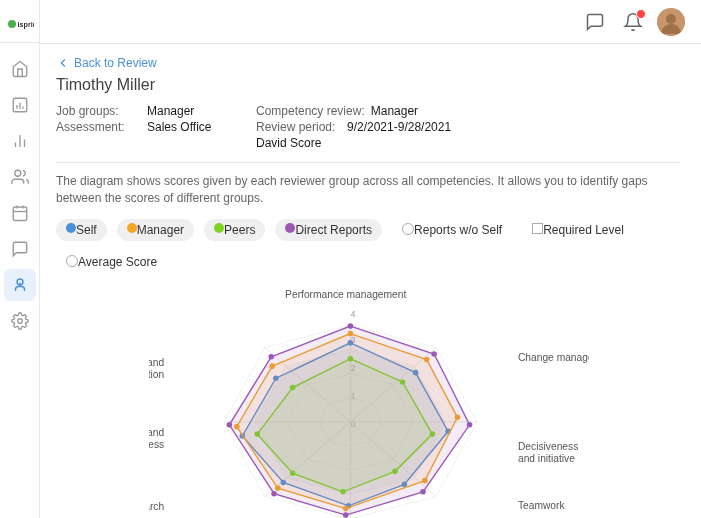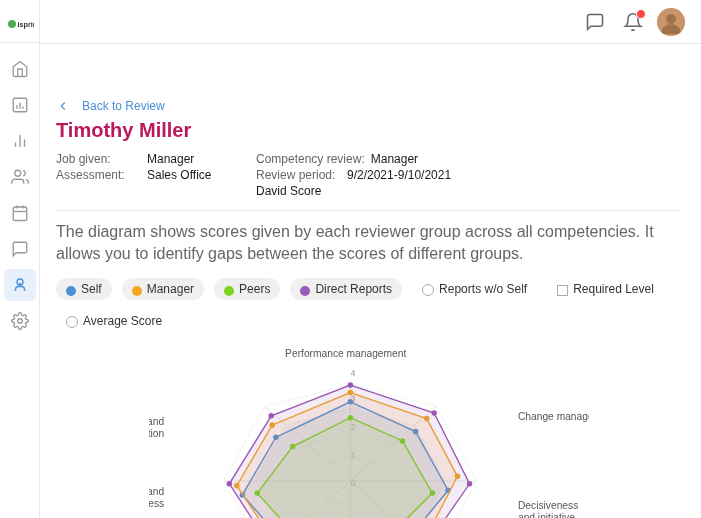--- a/index.html
+++ b/index.html
@@ -21,39 +21,39 @@
     
     .topbar { height: 44px; display: flex; align-items: center; justify-content: flex-end; padding: 0 16px; border-bottom: 1px solid #e8e8e8; gap: 10px; }
     .topbar-icon { width: 28px; height: 28px; display: flex; align-items: center; justify-content: center; cursor: pointer; color: #666; position: relative; }
     .badge { position: absolute; top: 1px; right: 1px; width: 10px; height: 10px; background: #f44; border-radius: 50%; border: 1.5px solid #fff; }
     .avatar { width: 28px; height: 28px; border-radius: 50%; background: #c8a080; overflow: hidden; display: flex; align-items: center; justify-content: center; cursor: pointer; }
     .avatar svg { width: 28px; height: 28px; }
 
     
     .content { flex: 1; overflow-y: auto; padding: 12px 20px 12px 16px; }
 
-    .back-link { display: flex; align-items: center; gap: 12px; color: #4a90d9; font-size: 12px; cursor: pointer; margin-bottom: 6px; margin-top: 43px; }
+    .back-link { display: flex; align-items: center; gap: 4px; color: #4a90d9; font-size: 12px; cursor: pointer; margin-bottom: 6px; }
     .back-link svg { width: 14px; height: 14px; }
 
-    .page-title { font-size: 20px; font-weight: 700; color: #be185d; margin-bottom: 10px; }
+    .page-title { font-size: 16px; font-weight: 400; color: #404040; margin-bottom: 10px; }
 
     .info-grid { display: grid; grid-template-columns: 200px 1fr; gap: 2px 0; margin-bottom: 12px; }
     .info-left, .info-right { display: flex; flex-direction: column; gap: 2px; }
     .info-row { display: flex; gap: 6px; font-size: 12px; }
     .info-label { color: #666; font-weight: 500; min-width: 85px; }
     .info-value { color: #1a1a1a; }
 
     .divider { height: 1px; background: #e8e8e8; margin: 10px 0; }
 
     .section-title { font-size: 17px; font-weight: 600; color: #1a1a1a; margin-bottom: 6px; }
-    .section-desc { font-size: 16px; color: #666; margin-bottom: 12px; line-height: 1.4; }
+    .section-desc { font-size: 12px; color: #666; margin-bottom: 12px; line-height: 1.4; }
 
     
     .legend { display: flex; align-items: center; gap: 10px; flex-wrap: wrap; margin-bottom: 14px; }
-    .legend-item { display: flex; align-items: flex-end; gap: 5px; font-size: 12px; color: #333; cursor: pointer; padding: 4px 10px; border-radius: 16px; }
+    .legend-item { display: flex; align-items: flex-start; font-size: 12px; color: #333; cursor: pointer; padding: 4px 10px; border-radius: 16px; }
     .legend-item.filled { background: #f0f0f0; }
     .legend-dot { width: 10px; height: 10px; border-radius: 50%; }
     .legend-circle { width: 12px; height: 12px; border-radius: 50%; border: 1.5px solid #aaa; background: #fff; }
     .legend-square { width: 11px; height: 11px; border: 1.5px solid #aaa; background: #fff; }
 
     
     .chart-area { display: flex; justify-content: center; align-items: center; }
   </style>
 </head>
 <body>
@@ -155,36 +155,36 @@
             <polyline points="15 18 9 12 15 6"></polyline>
           </svg>
         <span>Back to Review</span>
       </div>
 
       <div class="page-title">Timothy Miller</div>
 
       <div class="info-grid">
         <div class="info-left">
           <div class="info-row">
-            <span class="info-label">Job given:</span>
+            <span class="info-label">Job groups:</span>
             <span class="info-value">Manager</span>
           </div>
           <div class="info-row">
             <span class="info-label">Assessment:</span>
             <span class="info-value">Sales Office</span>
           </div>
         </div>
         <div class="info-right">
           <div class="info-row">
             <span class="info-label">Competency review:</span>
             <span class="info-value">Manager</span>
           </div>
           <div class="info-row">
             <span class="info-label">Review period:</span>
-            <span class="info-value">9/2/2021-9/10/2021</span>
+            <span class="info-value">9/2/2021-9/28/2021</span>
           </div>
           <div class="info-row">
             <span class="info-value">David Score</span>
           </div>
         </div>
       </div>
 
       <div class="divider"></div>
 
       <div class="section-desc">The diagram shows scores given by each reviewer group across all competencies. It allows you to identify gaps between the scores of different groups.</div>

